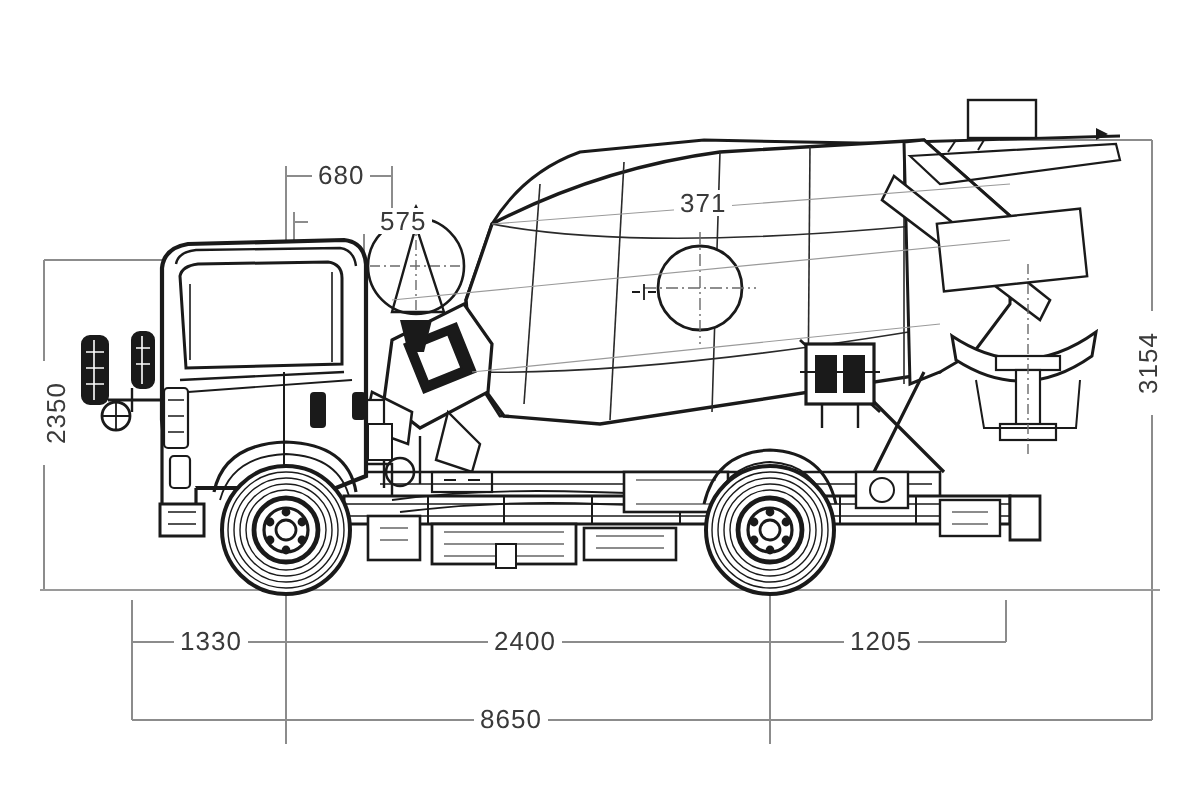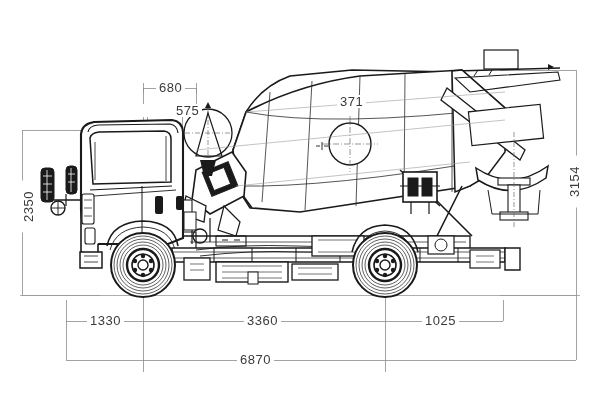--- a/index.html
+++ b/index.html
@@ -278,27 +278,27 @@
       <path d="M196,150 L505,120"></path>
       <path d="M236,186 L470,162"></path>
       <path d="M246,112 L505,92"></path>
     </g>
   </svg>
 
   <div class="dimtext rot90" style="left:2px;top:200px;width:46px;text-align:center;">2350</div>
 
   <div class="dimtext" style="left:156px;top:81px;">680</div>
 
-  <div class="dimtext" style="left:140px;top:104px;padding-left:36px;">575</div>
+  <div class="dimtext" style="left:154px;top:104px;padding-left:36px;">575</div>
 
   <div class="dimtext" style="left:337px;top:95px;">371</div>
 
   <div class="dimtext rot90" style="left:548px;top:175px;width:46px;text-align:center;">3154</div>
 
   <div class="dimtext" style="left:87px;top:314px;">1330</div>
 
-  <div class="dimtext" style="left:244px;top:314px;">3360</div>
-
-  <div class="dimtext" style="left:422px;top:314px;">1025</div>
-
-  <div class="dimtext" style="left:237px;top:353px;">6870</div>
+  <div class="dimtext" style="left:244px;top:314px;">2400</div>
+
+  <div class="dimtext" style="left:422px;top:314px;">1205</div>
+
+  <div class="dimtext" style="left:237px;top:353px;">8650</div>
 
 </div>
 
 </body></html>

